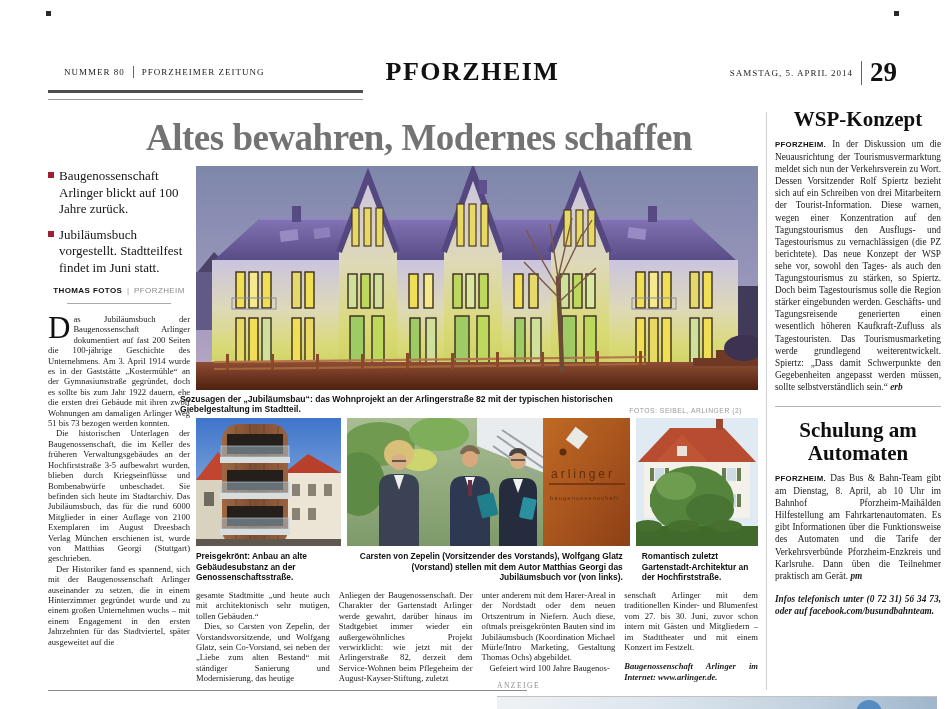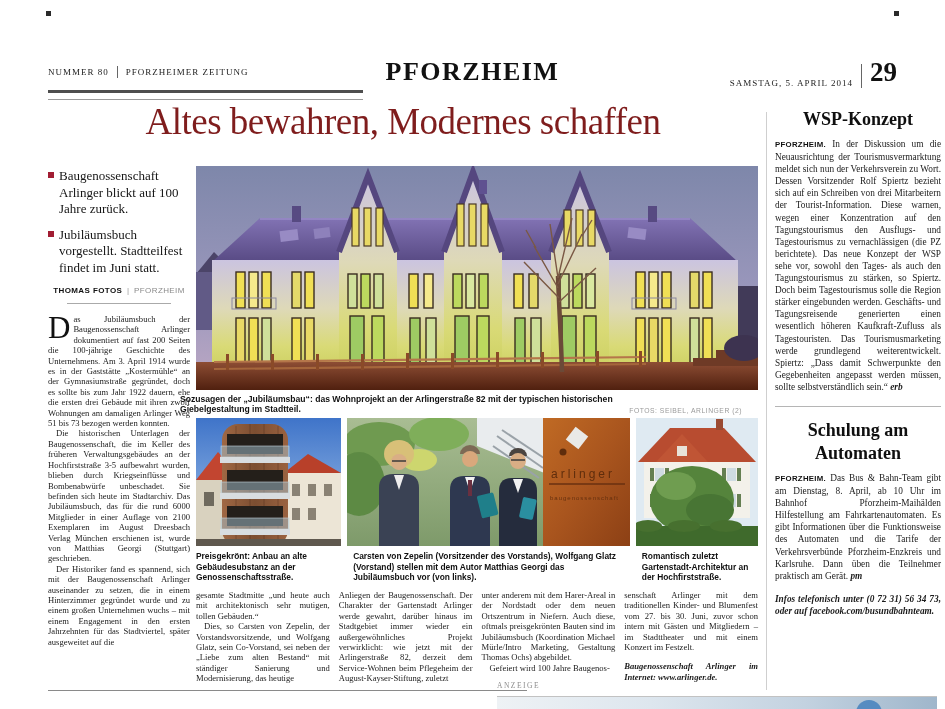--- a/index.html
+++ b/index.html
@@ -1,34 +1,34 @@
 <!DOCTYPE html>
 <html lang="de"><head>
 <meta charset="utf-8">
 <style>
   html,body{margin:0;padding:0;background:#f6f6f4;}
   .page{position:relative;width:945px;height:709px;background:#ffffff;overflow:hidden;
         font-family:"Liberation Serif","DejaVu Serif",serif;color:#1c1c1c;}
   
   .regmark{position:absolute;width:5px;height:5px;background:#2a2a2a;top:11px;}
   .mast{position:absolute;left:48px;top:57px;width:849px;height:34px;}
-  .mast-left{position:absolute;left:0;top:9px;font-size:9px;letter-spacing:1px;color:#222;
+  .mast-left{position:absolute;left:16px;top:9px;font-size:9px;letter-spacing:1px;color:#222;
              display:flex;align-items:center;gap:8px;}
   .vbar{display:inline-block;width:1px;height:12px;background:#666;}
   .mast-center{position:absolute;left:0;right:0;top:0;text-align:center;font-size:26px;
                font-weight:bold;letter-spacing:1.5px;color:#111;}
-  .mast-right{position:absolute;right:0;top:0;display:flex;align-items:flex-end;gap:8px;}
+  .mast-right{position:absolute;right:0;top:0;display:flex;align-items:center;gap:8px;}
   .mast-date{font-size:9px;letter-spacing:1px;color:#222;}
   .vbar2{display:inline-block;width:1px;height:24px;background:#666;}
   .pagenum{font-size:27px;font-weight:bold;color:#111;}
   .double-rule{position:absolute;left:48px;top:90px;width:315px;height:6px;
                border-top:3px solid #4e4e4e;border-bottom:1px solid #9a9a9a;}
   
-  .headline{position:absolute;left:48px;top:100px;width:710px;margin:0;text-align:center;
-            font-size:37px;font-weight:normal;letter-spacing:-0.5px;color:#7f1d1d;}
+  .headline{position:absolute;left:48px;top:100px;width:710px;margin:16px;text-align:center;
+            font-size:37px;font-weight:bold;letter-spacing:-0.5px;color:#737373;}
   
   .leftcol{position:absolute;left:48px;top:168px;width:142px;}
   .bullet-item{position:relative;padding-left:11px;font-size:13px;line-height:16.5px;
                margin:0 0 9px 0;color:#151515;}
   .bullet-sq{position:absolute;left:0;top:4px;width:6px;height:6px;}
   .byline{margin:10px 0 0 0;text-align:center;font-family:"Liberation Sans","DejaVu Sans",sans-serif;
           font-size:8px;letter-spacing:.4px;}
   .byline .auth{font-weight:bold;color:#111;}
   .byline .sep{color:#999;margin:0 2px;}
   .byline .place{color:#8a8a8a;}
@@ -45,40 +45,40 @@
                justify-content:space-between;align-items:flex-end;
                font-family:"Liberation Sans","DejaVu Sans",sans-serif;}
   .maincaption .cap{font-size:8.6px;font-weight:bold;color:#111;}
   .maincaption .credit{font-size:6.8px;letter-spacing:.5px;color:#9a9a9a;white-space:nowrap;}
   
   .photorow{position:absolute;left:196px;top:418px;width:562px;height:128px;display:flex;gap:6px;}
   .photorow figure{margin:0;overflow:hidden;}
   .caprow{position:absolute;left:196px;top:551px;width:562px;display:flex;gap:19px;
           font-family:"Liberation Sans","DejaVu Sans",sans-serif;}
   .caprow .pcap{font-size:8.4px;line-height:10.6px;font-weight:bold;color:#111;}
-  .w1{width:145px;} .w2{width:283px;} .w3{width:122px;}
+  .w1{width:145px;} .w2{width:283px;text-align:right;} .w3{width:122px;}
   
   .bottomcols{position:absolute;left:196px;top:590px;width:562px;display:flex;gap:9px;}
   .bottomcols .bcol{flex:1;}
   .bottomcols p{margin:0;font-size:8.6px;line-height:10.4px;text-align:justify;
                 hyphens:auto;-webkit-hyphens:auto;color:#1b1b1b;}
   .bottomcols p + p{text-indent:8px;}
   .note{font-style:italic;font-weight:bold;margin-top:9px !important;text-indent:0 !important;}
   .bottom-rule{position:absolute;left:48px;top:690px;width:479px;height:1px;background:#8a8a8a;}
   .anzeige{position:absolute;left:497px;top:681px;font-family:Liberation Serif, serif;
            font-size:7.5px;letter-spacing:1.5px;color:#8d8d8d;}
   .adstrip{position:absolute;left:497px;top:696px;width:440px;height:13px;
            background:linear-gradient(90deg,#eef2f5 0%,#dde6ee 35%,#c3d2e0 70%,#9fb6cb 100%);
            border-top:1px solid #c2c2c2;}
   .adblob{position:absolute;right:55px;top:3px;width:26px;height:26px;border-radius:50%;
           background:#3f7dbb;opacity:.8;}
   
   .vdivider{position:absolute;left:766px;top:112px;width:1px;height:578px;background:#cfcfcf;}
   .rail{position:absolute;left:775px;top:108px;width:166px;}
-  .rail h2{margin:0 0 7px 0;text-align:center;font-size:18px;line-height:23px;
+  .rail h2{margin:0 0 7px 0;text-align:center;font-size:21px;line-height:23px;
            font-weight:bold;color:#0f0f0f;}
   .rail p{margin:0;font-size:9.3px;line-height:12.1px;text-align:justify;
           hyphens:auto;-webkit-hyphens:auto;color:#1b1b1b;}
   .leadin{font-family:"Liberation Sans","DejaVu Sans",sans-serif;font-weight:bold;
           font-size:7.8px;letter-spacing:.3px;color:#111;}
   .sig{font-weight:bold;font-style:italic;}
   .rail-div{width:166px;height:1px;background:#b5b5b5;margin:13px 0 12px 0;}
   .railinfo{font-weight:bold;font-style:italic;margin-top:11px !important;font-size:9.3px;}
 </style>
 </head>

